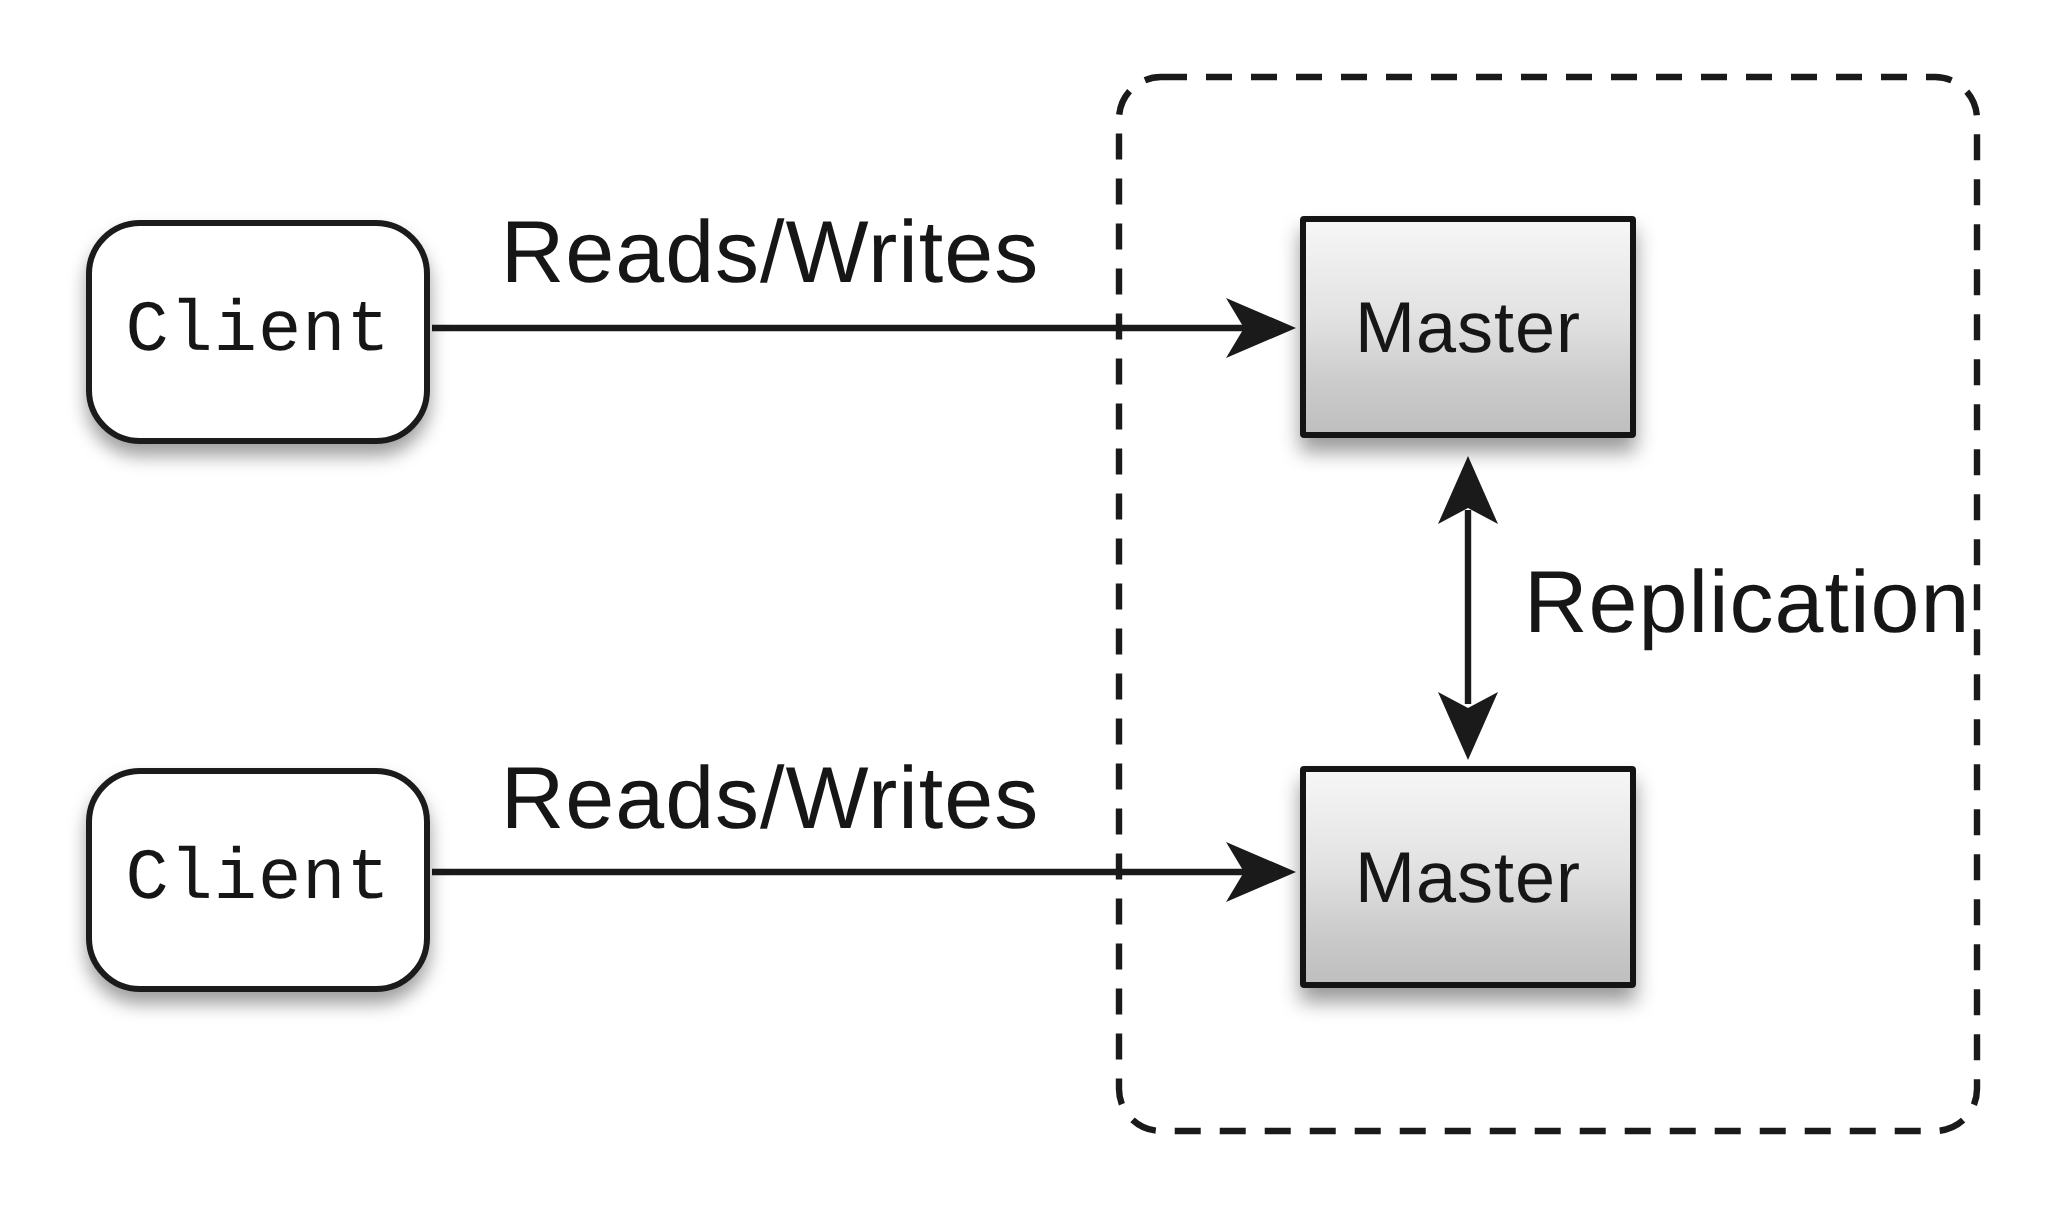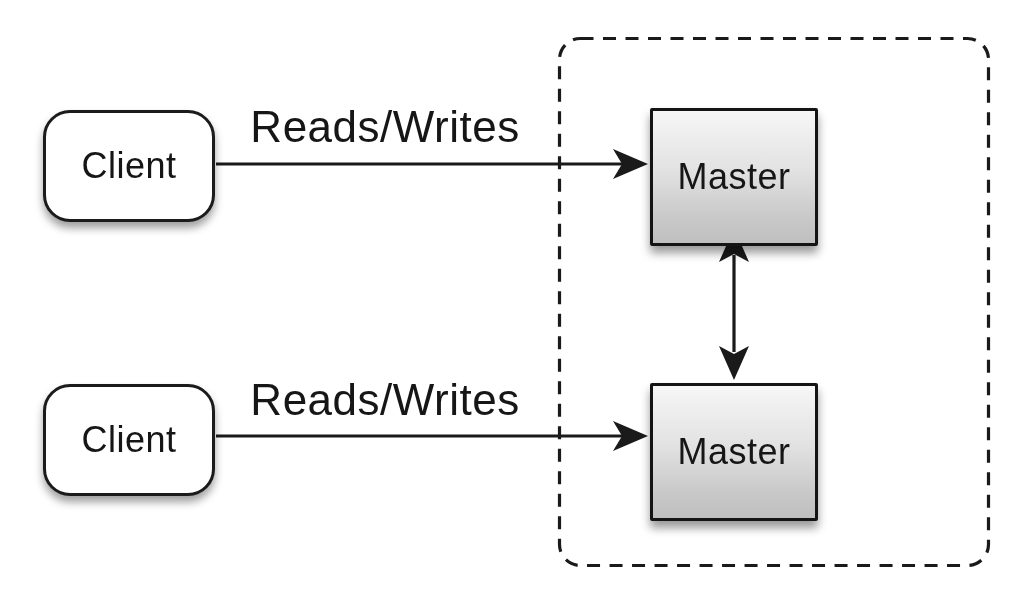--- a/index.html
+++ b/index.html
@@ -31,26 +31,27 @@
     line-height: 1;
     letter-spacing: 0.5px;
   }
   .client-node {
     width: 172px;
     height: 112px;
     background: #ffffff;
     border: 3.5px solid #1b1b1b;
     border-radius: 27px;
     box-shadow: 0 6px 9px rgba(0,0,0,0.38);
+    font-family: Liberation Mono, monospace;
   }
   .client-top    { left: 43px;  top: 110px; }
   .client-bottom { left: 43px;  top: 384px; }
   .master-node {
     width: 168px;
-    height: 138px;
+    height: 111px;
     background: linear-gradient(to bottom, #f6f6f6 0%, #e2e2e2 45%, #c9c9c9 80%, #bfbfbf 100%);
     border: 3.5px solid #141414;
     border-radius: 2px;
     box-shadow: 0 7px 10px rgba(0,0,0,0.40);
   }
   .master-top    { left: 650px; top: 108px; }
   .master-bottom { left: 650px; top: 383px; }
   .edge-label {
     position: absolute;
     font-size: 44px;
@@ -112,14 +113,15 @@
   </div>
 
   <div class="node master-node master-bottom">
     <span>Master</span>
   </div>
 
   <div class="edge-label rw-label-top">Reads/Writes</div>
 
   <div class="edge-label rw-label-bottom">Reads/Writes</div>
 
+  <div class="edge-label replication-label">Replication</div>
 
 </div>
 
 </body></html>

